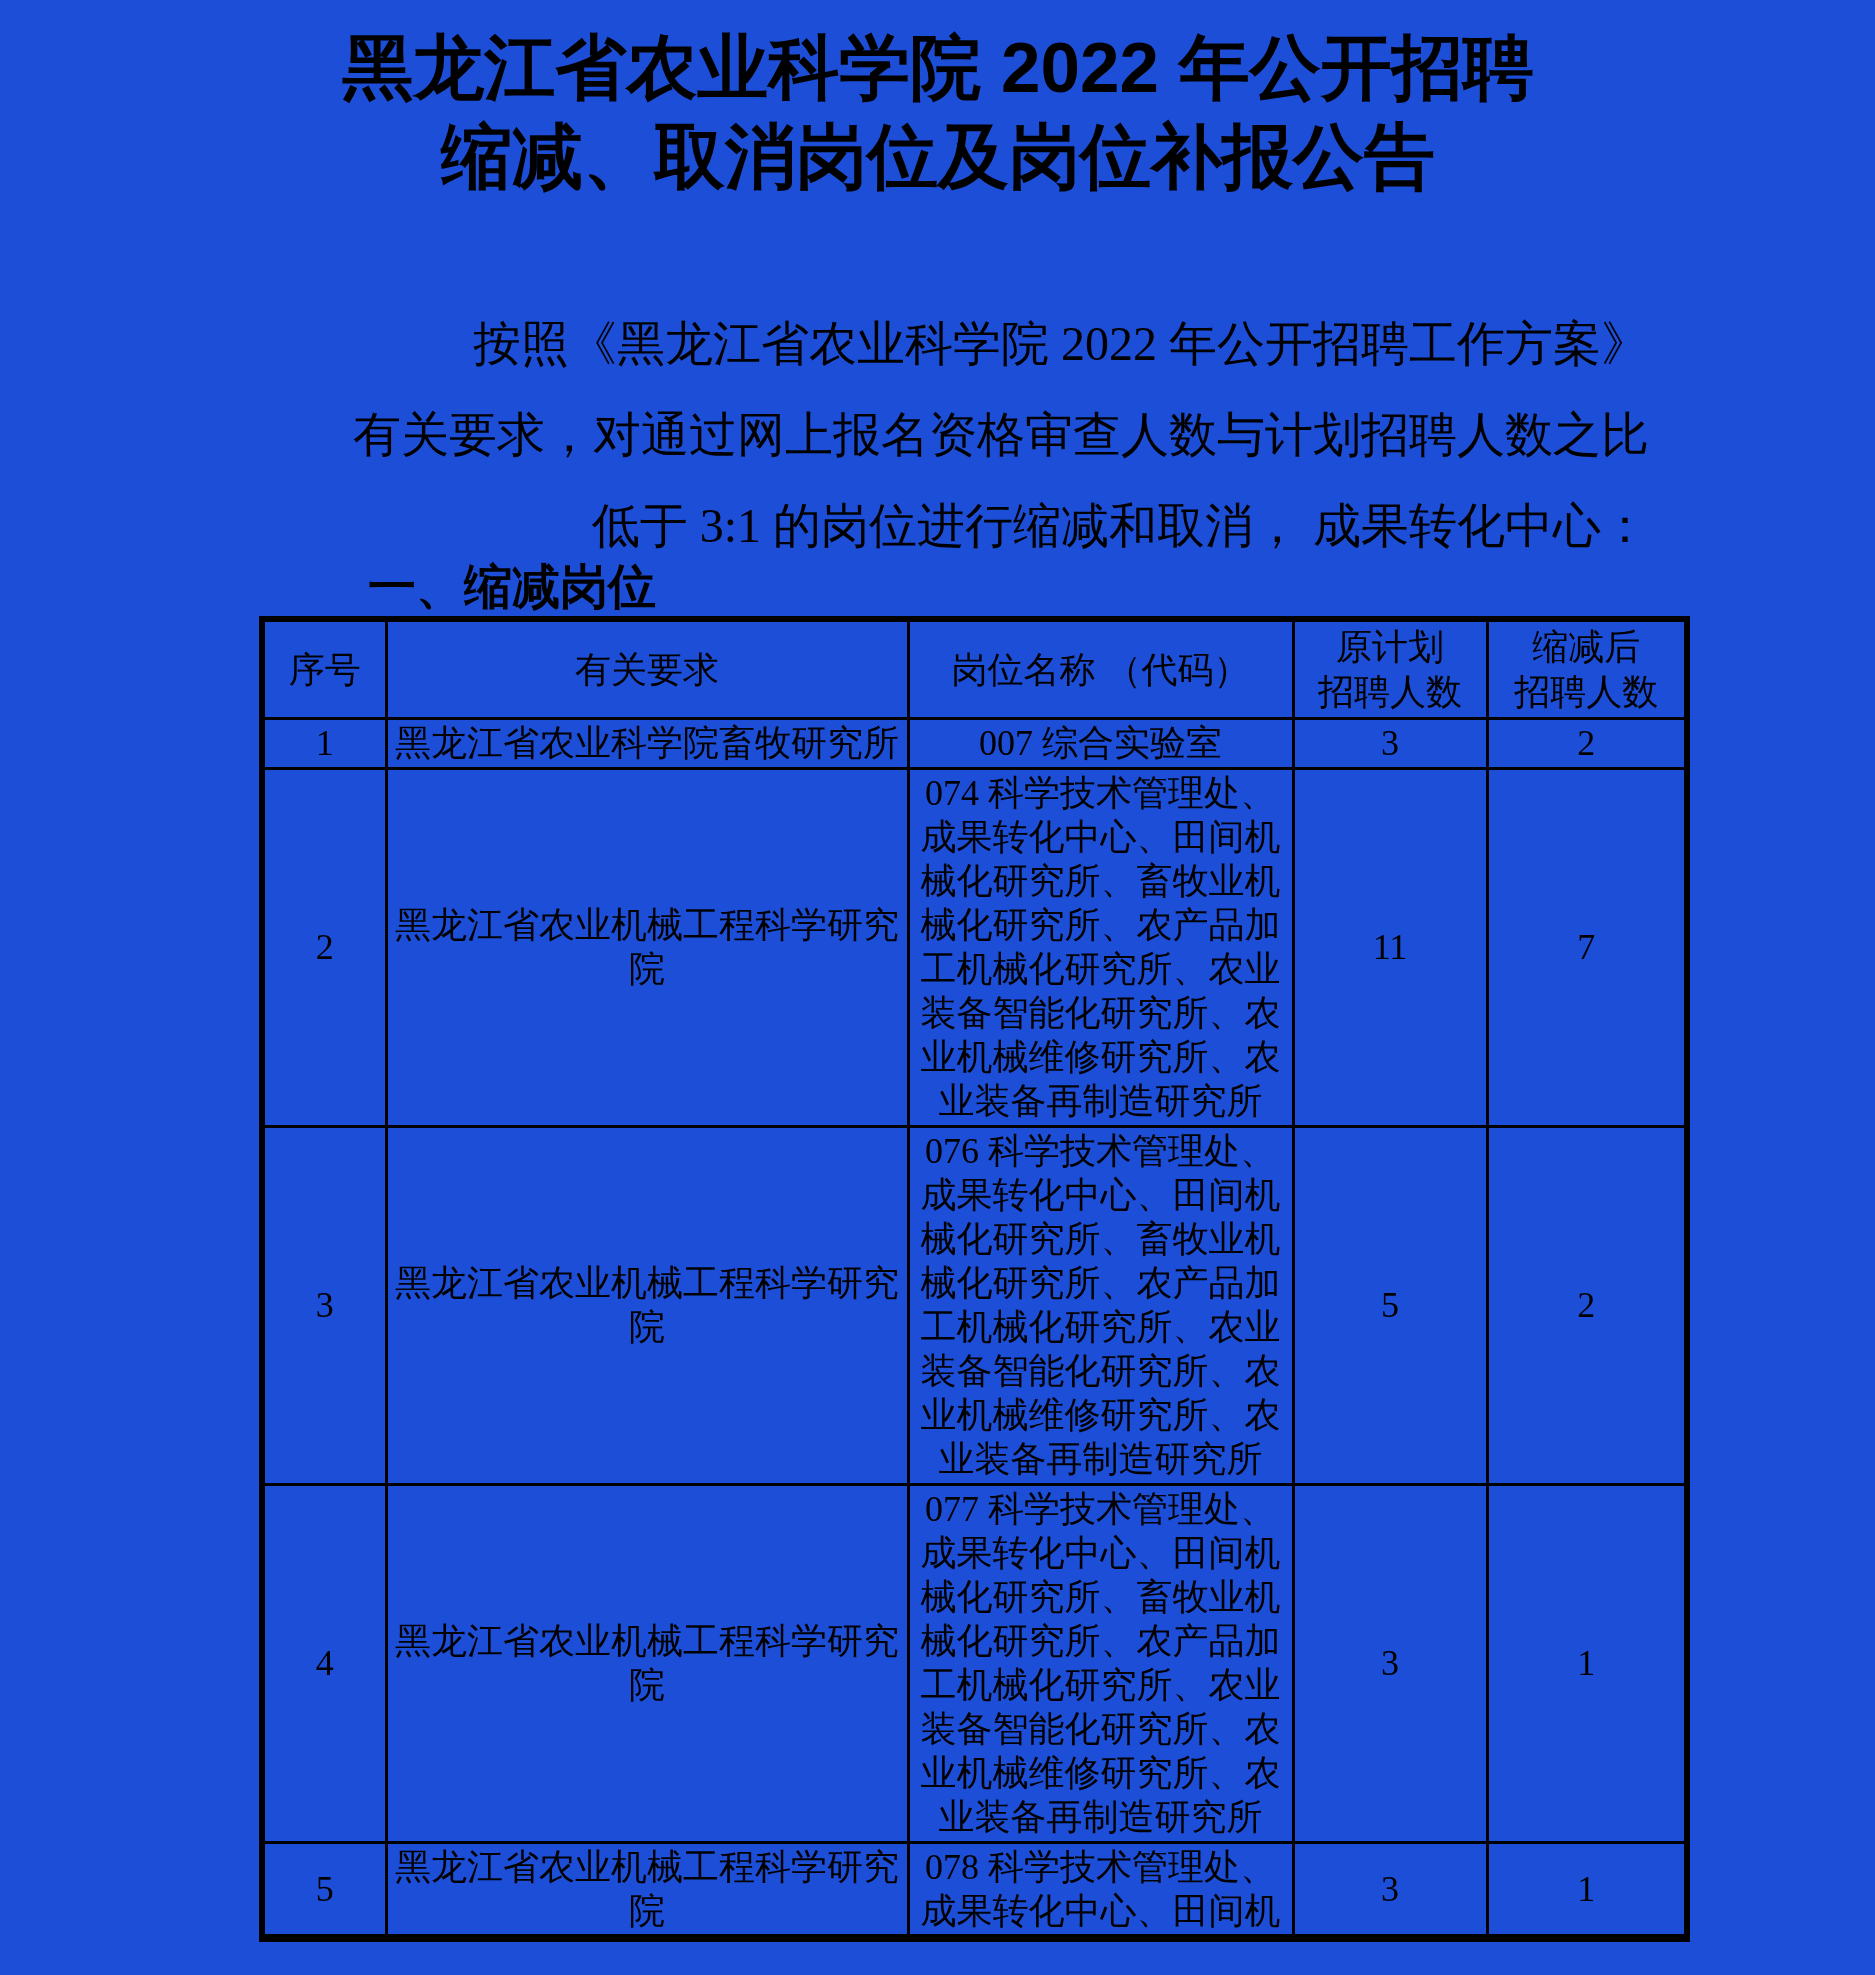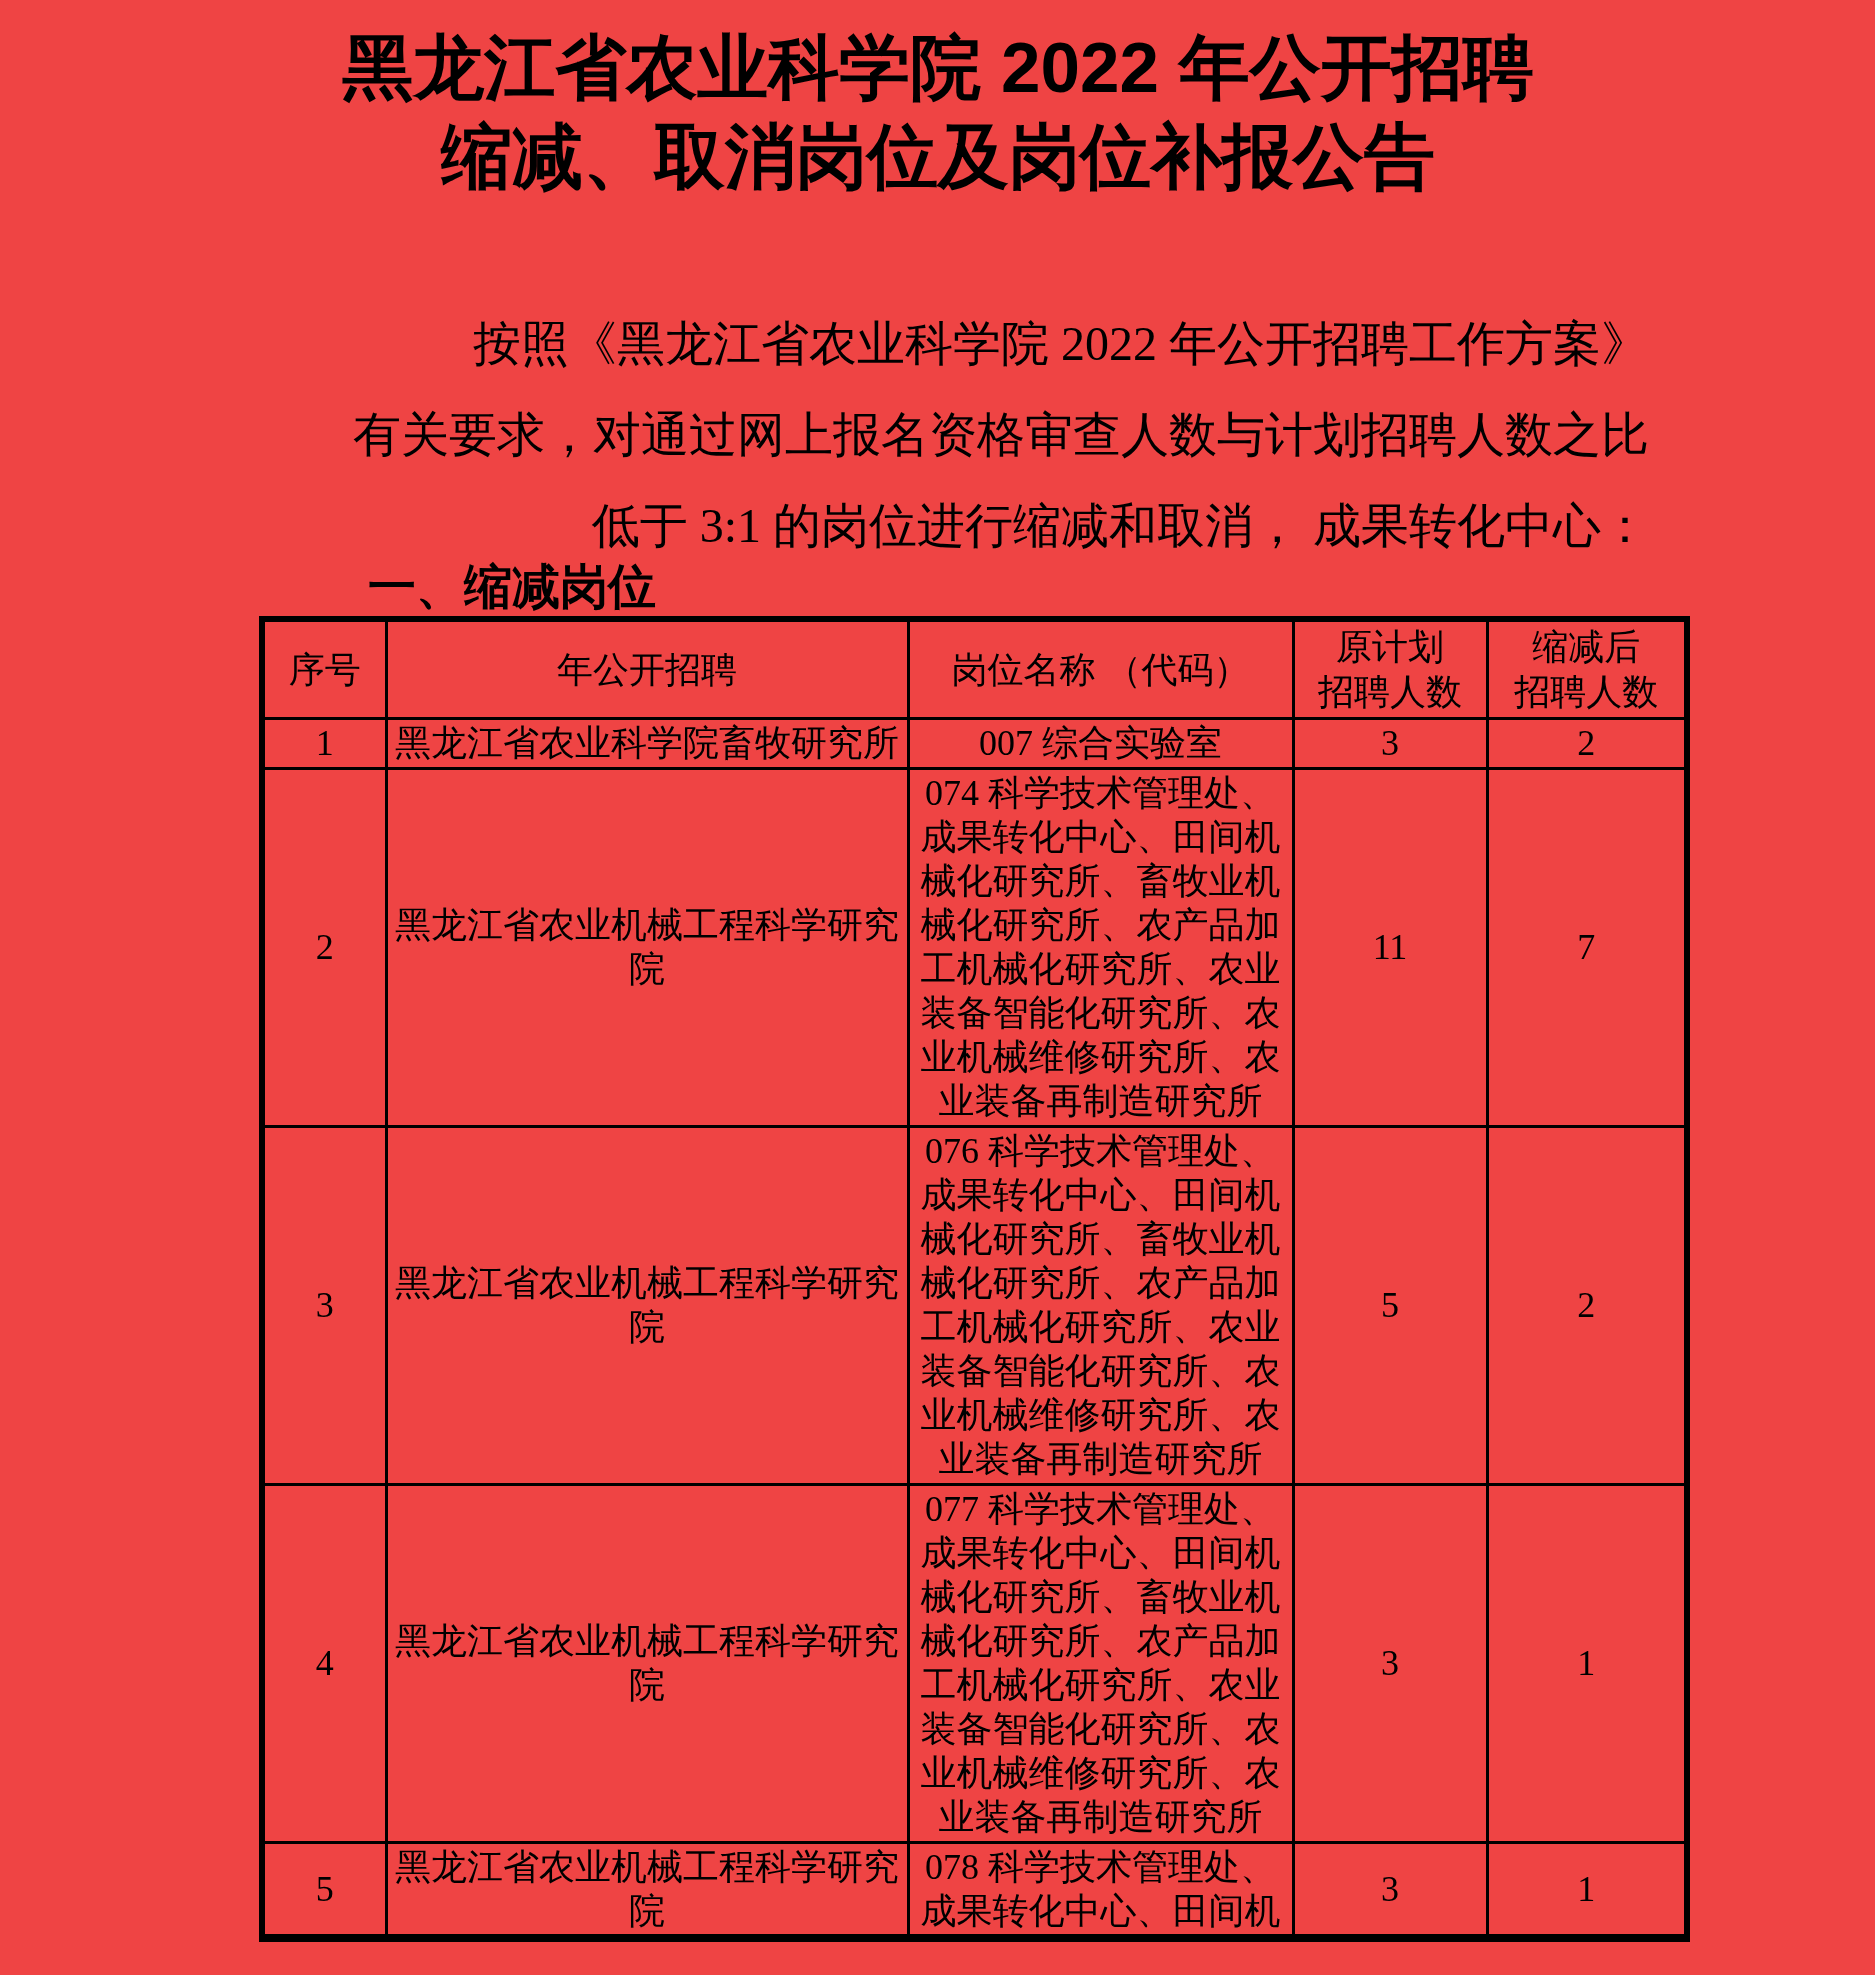--- a/index.html
+++ b/index.html
@@ -1,17 +1,17 @@
 <!DOCTYPE html>
 <html style="font-size:12px"><head>
 <meta charset="utf-8">
 <style>
   html,body{margin:0;padding:0;background:#888;}
   .page{
-    width:1876px;height:1975px;background:#ef4444;color:#000;
+    width:1876px;height:1975px;background:#1d4ed8;color:#000;
     position:relative;overflow:hidden;margin:0 auto;
     font-family:"Liberation Serif",serif;
   }
   .title{
     padding-top:23px;text-align:center;
     font-family:"Liberation Sans",sans-serif;font-weight:bold;
     font-size:71px;line-height:89px;white-space:nowrap;
   }
   .para{margin:97px 227px 0 268px;font-size:48px;line-height:91px;text-align:right;}
   .pline{white-space:nowrap;}
@@ -71,21 +71,21 @@
     <colgroup>
       <col style="width:124px">
       <col style="width:522px">
       <col style="width:385px">
       <col style="width:194px">
       <col style="width:200px">
     </colgroup>
     <thead>
       <tr>
           <th>序号</th>
-          <th>年公开招聘</th>
+          <th>有关要求</th>
           <th>岗位名称 （代码）</th>
           <th>原计划
 招聘人数</th>
           <th>缩减后
 招聘人数</th>
         </tr>
     </thead>
     <tbody>
         <tr>
           <td class="col-seq">

